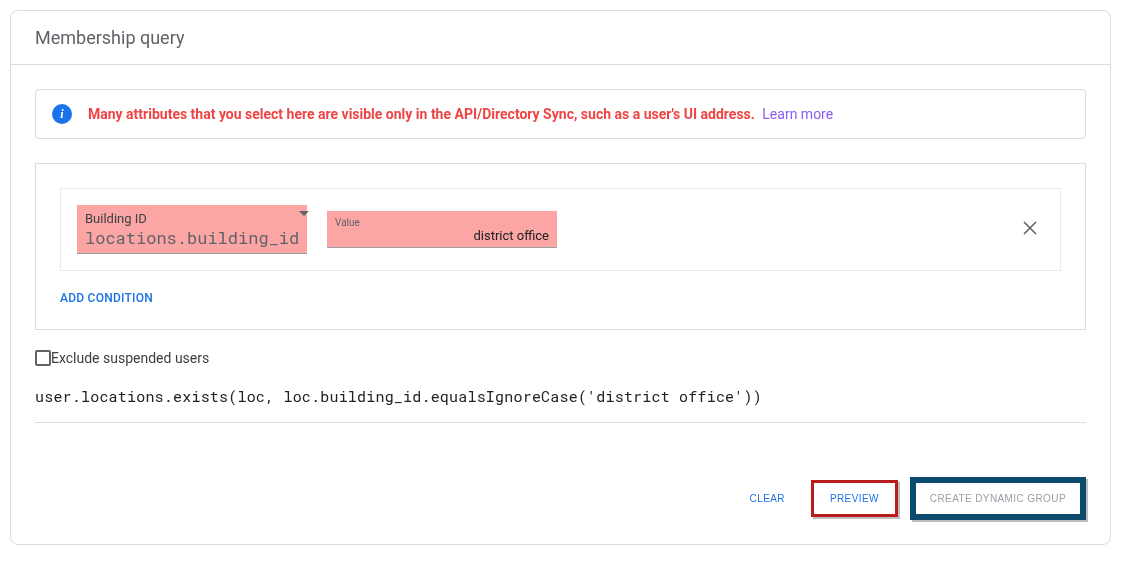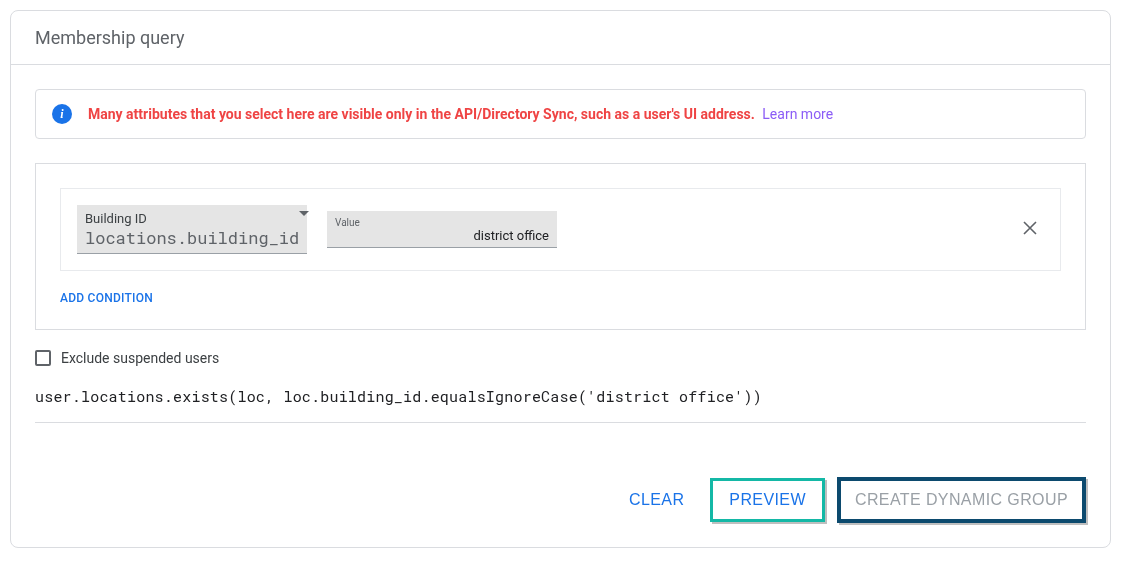--- a/index.html
+++ b/index.html
@@ -58,21 +58,21 @@
       background: #fff;
       padding: 16px;
       display: flex;
       align-items: center;
       gap: 20px;
       margin-bottom: 20px;
     }
     .field {
       position: relative;
       border-bottom: 1px solid #9aa0a6;
-      background: #e5e5e5;
+      background: #fca5a5;
       padding: 6px 8px 4px;
       min-width: 0;
     }
     .field-attr { flex: 0 0 230px; }
     .field-op  { flex: 0 0 230px; display:flex; align-items:center; justify-content:space-between; padding:10px 8px; }
     .field-val { flex: 0 0 230px; }
     .field-label {
       font-size: 13px;
       color: #3c4043;
     }
@@ -107,21 +107,21 @@
       background: none; border: none;
     }
     .add-condition {
       color: #1a73e8;
       font-weight: 500;
       letter-spacing: .25px;
       cursor: pointer;
       font-size: 12px;
     }
     .checkbox-row {
-      display: flex; align-items: flex-end; gap: 10px;
+      display: flex; align-items: flex-end; 
       margin-bottom: 20px;
       color: #3c4043;
     }
     .checkbox {
       width: 16px; height: 16px;
       border: 2px solid #5f6368;
       border-radius: 2px;
     }
     .query-text {
       font-family: "Roboto Mono", Menlo, Consolas, monospace;
@@ -132,38 +132,38 @@
       margin-bottom: 54px;
       letter-spacing: .2px;
     }
     .actions {
       display: flex;
       justify-content: flex-end;
       align-items: center;
       gap: 12px;
     }
     .btn {
-      font-size: 16px;
+      font-size: 10px;
       font-weight: 500;
       letter-spacing: .4px;
       padding: 8px 14px;
       background: none;
       border: none;
       cursor: pointer;
     }
     .btn-clear { color: #1a73e8; }
     .btn-preview {
       color: #1a73e8;
-      border: 3px solid #14b8a6;
+      border: 3px solid #b91c1c;
       padding: 10px 16px;
       box-shadow: 2px 2px 0 rgba(0,0,0,.25);
     }
     .btn-create {
       color: #9aa0a6;
-      border: 4px solid #0c4a6e;
+      border: 6px solid #0c4a6e;
       padding: 10px 14px;
       box-shadow: 2px 2px 0 rgba(0,0,0,.25);
     }
   </style>
 </head>
 <body>
 
 <div class="card">
   <div class="card-header">Membership query</div>
   <div class="card-body">

